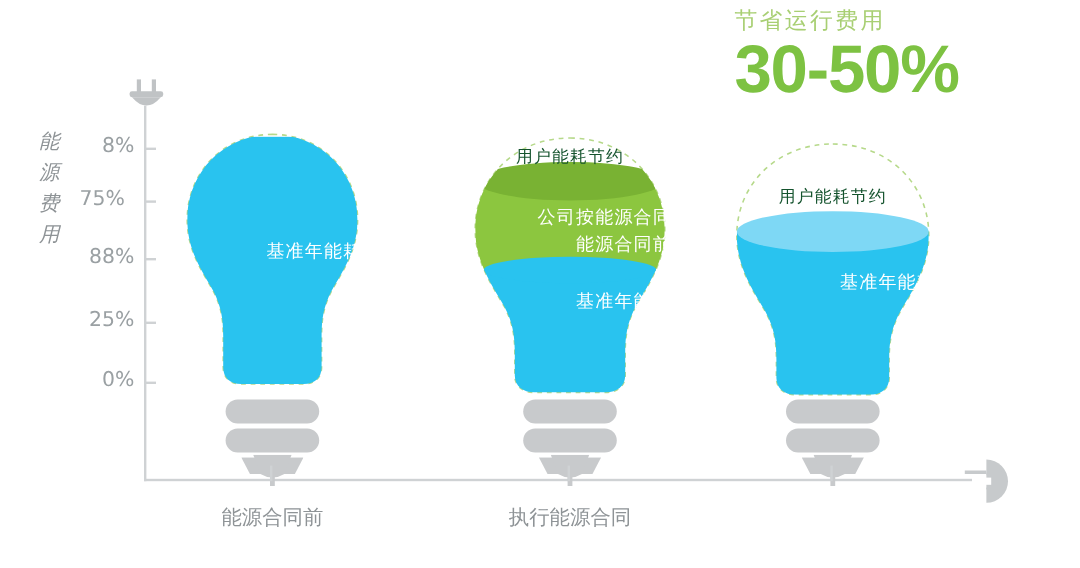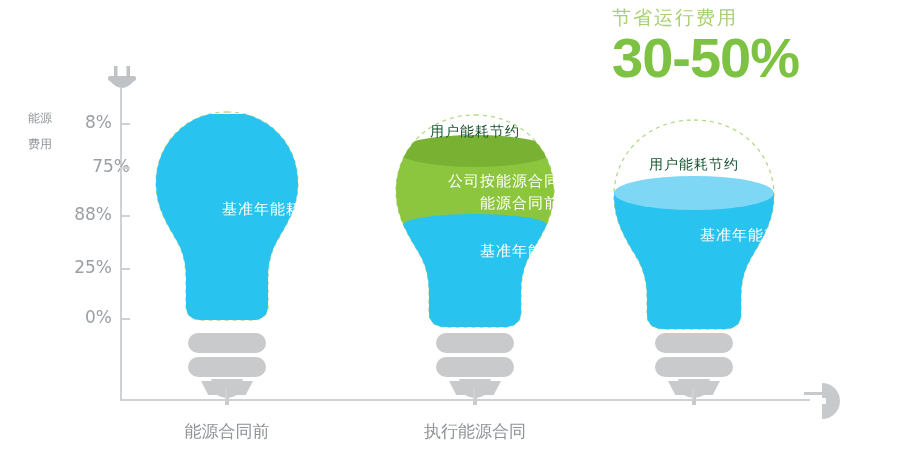--- a/index.html
+++ b/index.html
@@ -26,22 +26,23 @@
 
   
   .axis-y{position:absolute;left:120px;top:88px;width:2px;height:313px;background:#cfd2d4;}
   .axis-x{position:absolute;left:120px;top:399px;width:690px;height:2px;background:#cfd2d4;}
 
   .plug-top{position:absolute;left:106px;top:66px;width:32px;height:28px;}
   .socket-right{position:absolute;left:802px;top:381px;width:44px;height:40px;}
 
   .ylabel{
     position:absolute;left:28px;top:105px;width:26px;
-    font-size:12px;color:#8e9396;line-height:26px;text-align:left;
-    font-family:"DejaVu Sans","Liberation Sans",sans-serif;
+    font-size:17px;color:#8e9396;line-height:26px;text-align:center;
+    font-family:"DejaVu Sans","Liberation Sans",sans-serif;
+    font-style:italic;
   }
   .ytick{
     position:absolute;width:70px;text-align:right;
     font-size:17px;color:#9aa0a3;
     font-family:"DejaVu Sans","Liberation Sans",sans-serif;
   }
   .ytick-mark{position:absolute;width:10px;height:2px;background:#cfd2d4;left:120px;}
 
   .xtick-line{position:absolute;width:2px;background:#cfd2d4;}
   .xtick-knob{position:absolute;width:34px;height:22px;}
@@ -103,21 +104,21 @@
       <rect x="20" y="24" width="14" height="4" rx="2" fill="#c7cacc"></rect>
       <rect x="16" y="17" width="8" height="6" fill="#ffffff"></rect>
     </svg>
   </div>
 
   <div class="ylabel">能源费用</div>
 
   <div class="ytick" style="left:42px;top:112px;">8%</div>
   <div class="ytick-mark" style="top:123px;"></div>
 
-  <div class="ytick" style="left:60px;top:156px;">75%</div>
+  <div class="ytick" style="left:34px;top:156px;">75%</div>
   <div class="ytick-mark" style="top:167px;"></div>
 
   <div class="ytick" style="left:42px;top:204px;">88%</div>
   <div class="ytick-mark" style="top:215px;"></div>
 
   <div class="ytick" style="left:42px;top:257px;">25%</div>
   <div class="ytick-mark" style="top:268px;"></div>
 
   <div class="ytick" style="left:42px;top:307px;">0%</div>
   <div class="ytick-mark" style="top:318px;"></div>

